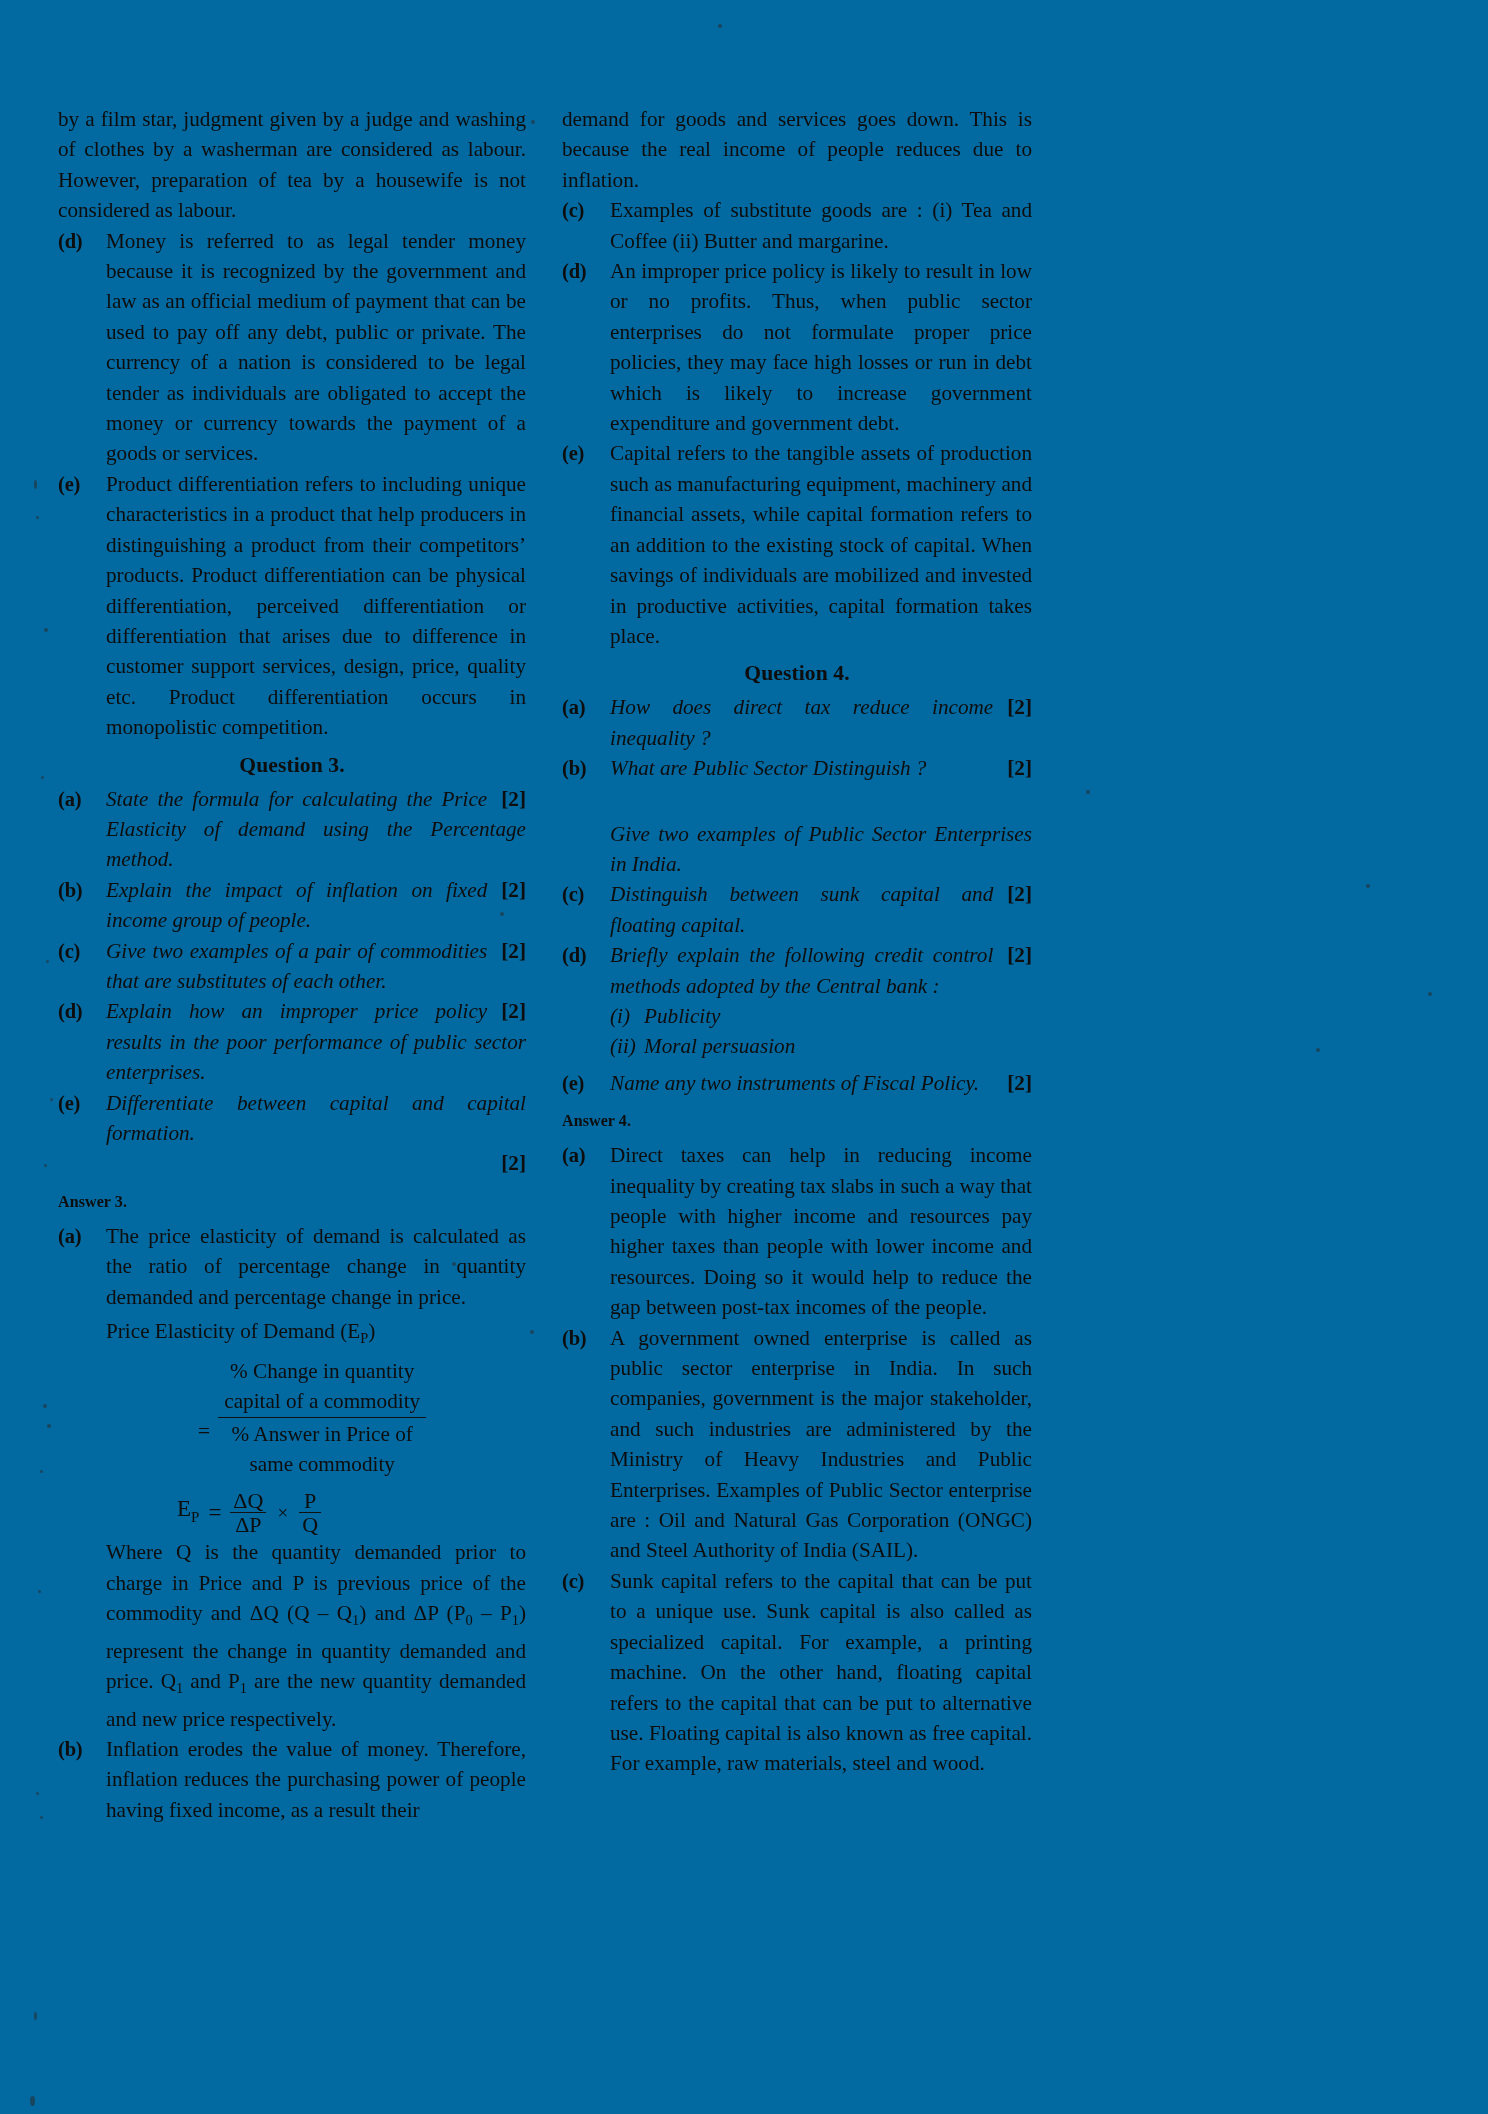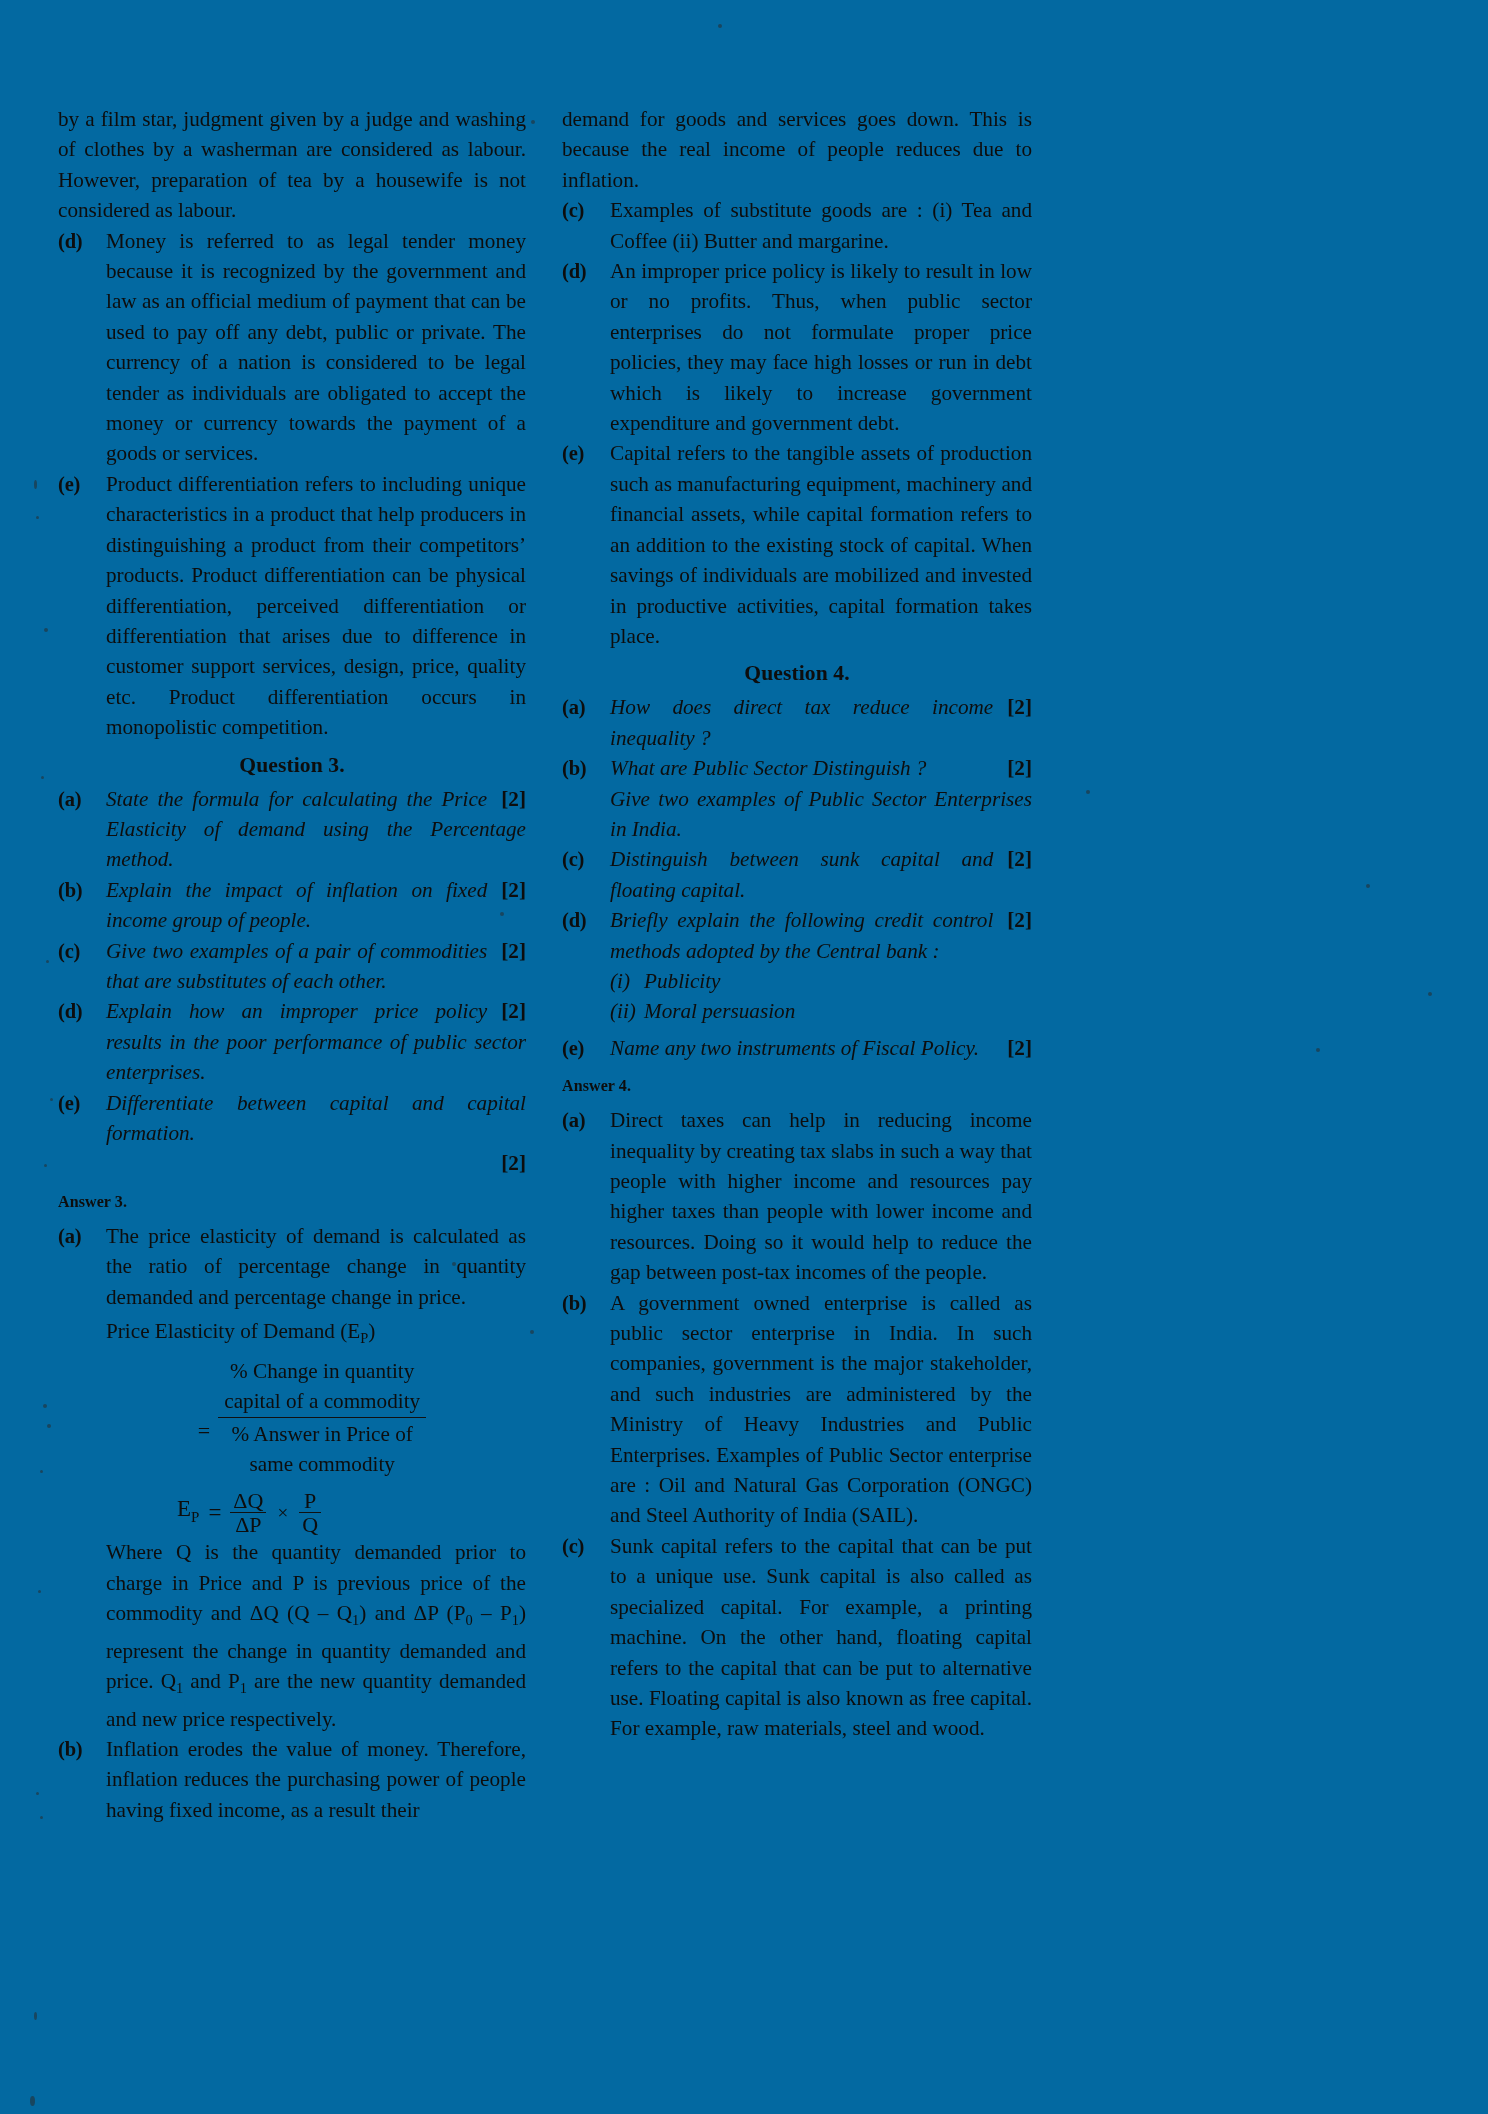--- a/index.html
+++ b/index.html
@@ -293,21 +293,21 @@
 
       <div class="item q">
         <div class="marker">(a)</div>
         <div class="body"><span class="marks">[2]</span><span>How does direct tax reduce income inequality ?</span></div>
       </div>
 
       <div class="item q">
         <div class="marker">(b)</div>
         <div class="body"><span class="marks">[2]</span><span>What are Public Sector Distinguish ?</span></div>
       </div>
-      <div class="cont" style="font-style:italic;">Give two examples of Public Sector Enterprises in India.</div>
+      <div class="cont" style="font-style:italic;margin-top:35px;">Give two examples of Public Sector Enterprises in India.</div>
 
       <div class="item q">
         <div class="marker">(c)</div>
         <div class="body"><span class="marks">[2]</span><span>Distinguish between sunk capital and floating capital.</span></div>
       </div>
 
       <div class="item q">
         <div class="marker">(d)</div>
         <div class="body"><span class="marks">[2]</span><span>Briefly explain the following credit control methods adopted by the Central bank :</span></div>
       </div>

